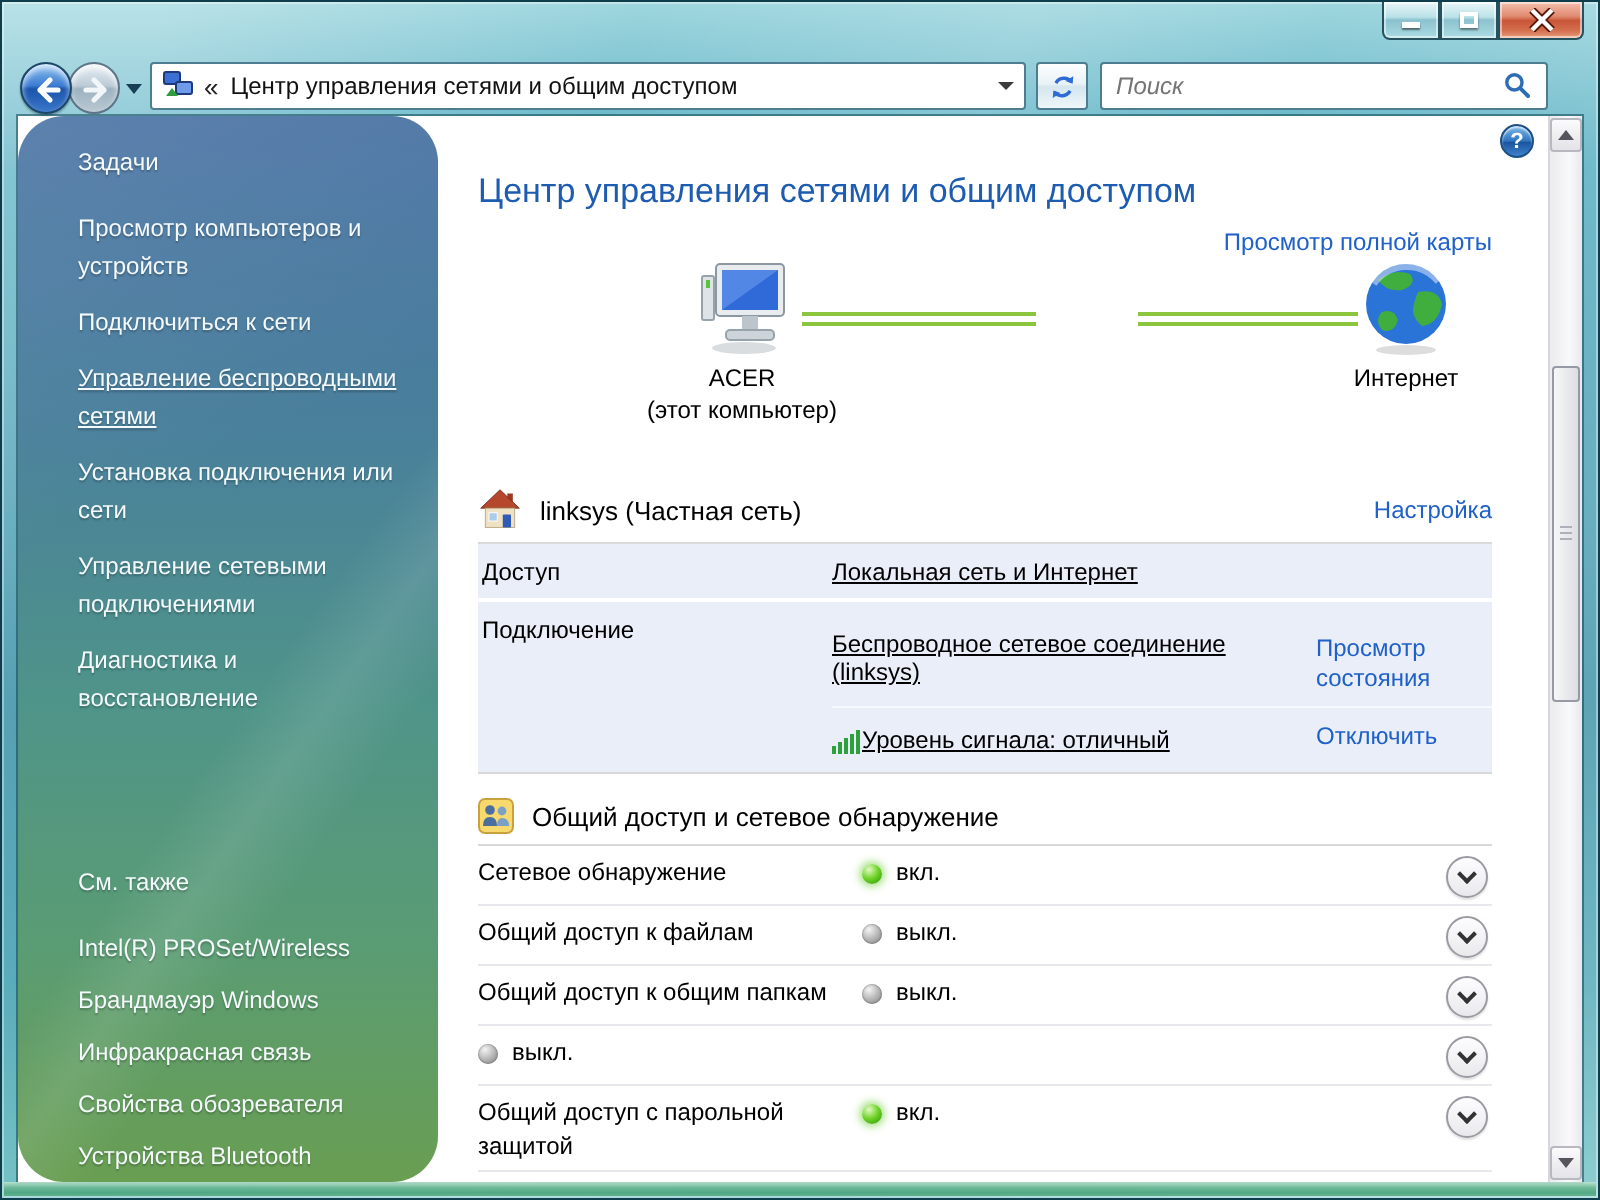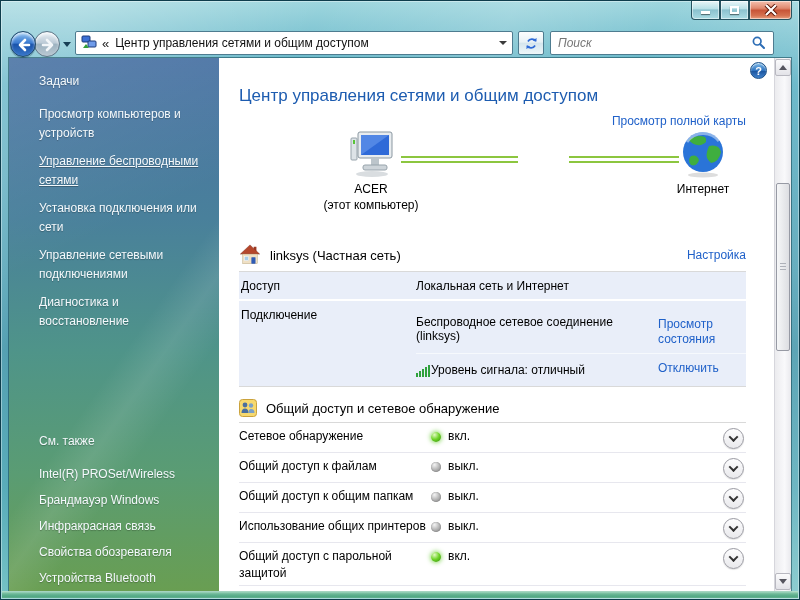--- a/index.html
+++ b/index.html
@@ -59,21 +59,21 @@
   
   .workspace { position:absolute; left:8px; right:8px; top:57px; bottom:8px; background:#fff;
     box-shadow: 0 0 0 1px rgba(15,65,80,.55); overflow:hidden; }
 
   
   .sidebar { position:absolute; left:0; top:0; bottom:0; width:210px; color:#f4f9fc; overflow:hidden;
     background:
       linear-gradient(125deg, rgba(255,255,255,0) 55%, rgba(255,255,255,.10) 62%, rgba(255,255,255,0) 70%),
       linear-gradient(155deg, rgba(255,255,255,.10) 0%, rgba(255,255,255,0) 35%),
       linear-gradient(180deg,#4a73a4 0%,#49809b 30%,#4f9489 55%,#5a9c73 78%,#699e52 100%);
-    text-shadow:0 1px 1px rgba(0,0,0,.25); }
+    text-shadow:0 1px 1px rgba(0,0,0,.25);border-radius:23px; }
   .side-header { margin:16px 0 12px 30px; }
   .side-list { margin-left:30px; width:168px;margin-top:17px; }
   .side-item { margin-bottom:9px; line-height:19px; cursor:pointer; }
   .side-item.underlined { text-decoration:underline; }
   .side-seealso { position:absolute; top:360px; left:0; right:0; }
   .side-seealso .side-item { margin-bottom:7px; }
 
   
   .main { position:absolute; left:210px; right:0; top:0; bottom:0; background:#fff; }
   .help-btn { position:absolute; top:4px; right:24px; width:17px; height:17px; border-radius:50%;
@@ -114,21 +114,21 @@
   .hd-linksys { margin-top:26px; }
   .hd-sharing { margin-top:12px; }
   .hd-icon { margin-right:9px; display:inline-flex; }
   .hd-title { font-size:13px; color:#000; }
   .hd-link { margin-left:auto; font-size:12px; }
 
   
   .bluebox { background:#e9eef9; }
   .brow { display:flex; }
   .bl { width:177px; padding:7px 0 6px 2px; color:#000; }
-  .bv { flex:1; padding:7px 0 6px; color:#000; }
+  .bv { flex:1; padding:7px 0 6px; color:#000;text-decoration:underline; }
   .blink { width:88px; padding:7px 0 6px; line-height:15px; }
   .brow1 { border-bottom:2px solid #fff; }
   .brow2 .bv { padding-top:14px; }
   .brow2 .blink { padding-top:16px; }
   .psep { margin-left:177px; height:1px; background:#f6f9fd; }
   .brow3 .bv { display:flex; align-items:flex-end; gap:1px; padding-top:9px; padding-bottom:9px; }
   .bluebox-wrap { border-bottom:1px solid #d9d9d9; }
 
   
   .sharerows { }
@@ -218,20 +218,21 @@
       </svg>
     </div>
   </div>
 
   <div class="workspace">
 
     <div class="sidebar">
       <div class="side-header">Задачи</div>
       <div class="side-list">
           <div class="side-item">Просмотр компьютеров и устройств</div>
+          <div class="side-item">Подключиться к сети</div>
           <div class="side-item underlined">Управление беспроводными сетями</div>
           <div class="side-item">Установка подключения или сети</div>
           <div class="side-item">Управление сетевыми подключениями</div>
           <div class="side-item">Диагностика и восстановление</div>
         </div>
       <div class="side-seealso">
         <div class="side-header">См. также</div>
         <div class="side-list">
             <div class="side-item">Intel(R) PROSet/Wireless</div>
             <div class="side-item">Брандмауэр Windows</div>
@@ -368,21 +369,20 @@
             <div class="slabel">Общий доступ к общим папкам</div>
             <div class="sstatus">
               <span class="dot"></span>
               <span class="sval">выкл.</span>
             </div>
             <div class="chev-btn">
                 <span class="chev"></span>
               </div>
           </div>
             <div class="srow">
-            <div class="slabel">Использование общих принтеров</div>
             <div class="sstatus">
               <span class="dot"></span>
               <span class="sval">выкл.</span>
             </div>
             <div class="chev-btn">
                 <span class="chev"></span>
               </div>
           </div>
             <div class="srow">
             <div class="slabel">Общий доступ с парольной защитой</div>

